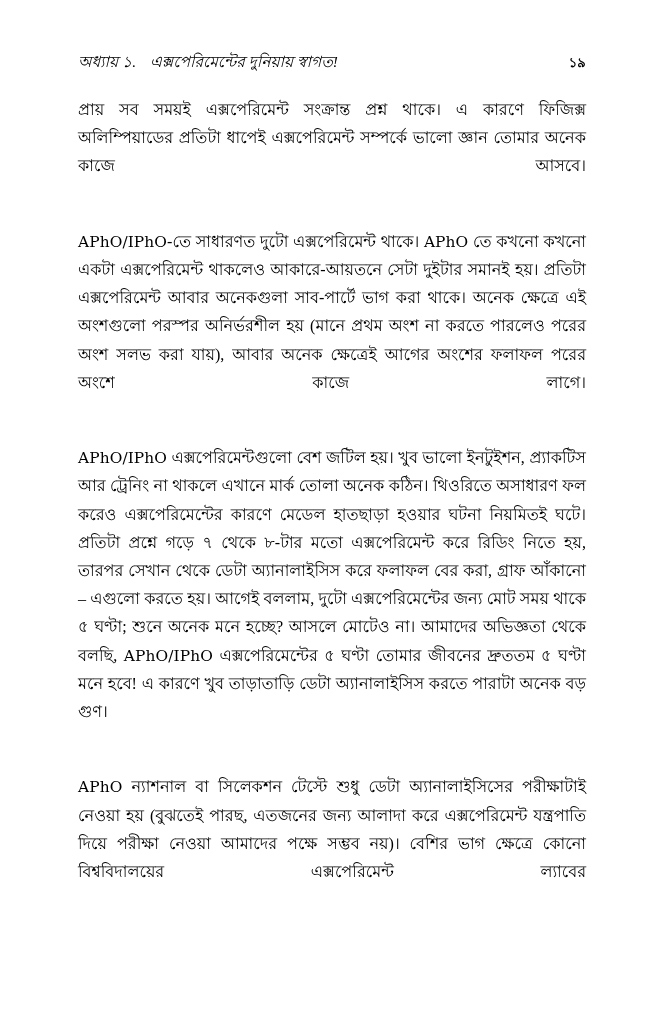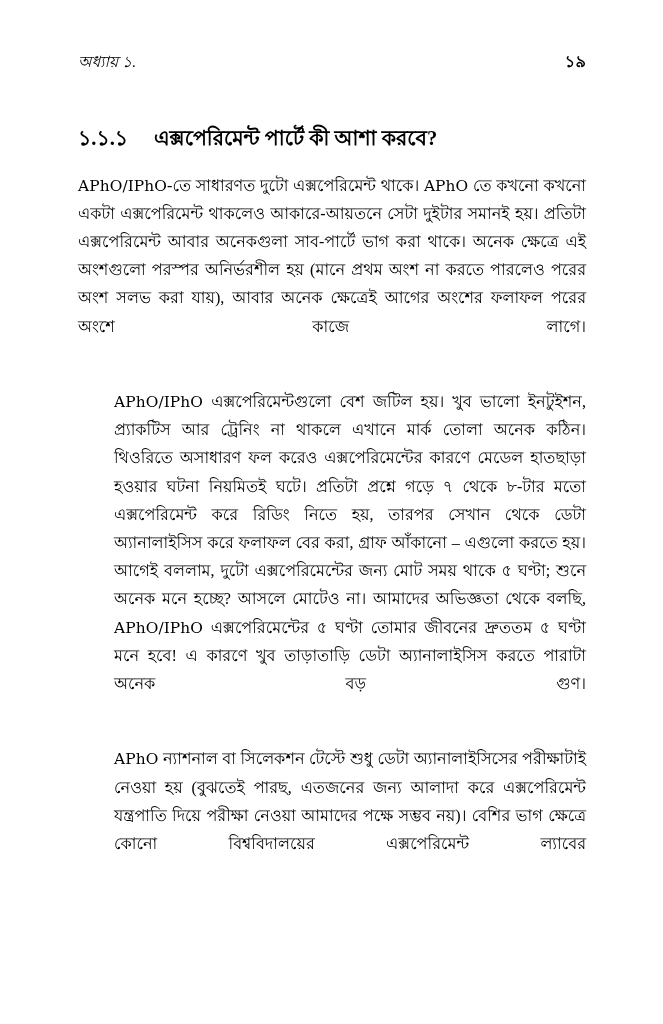--- a/index.html
+++ b/index.html
@@ -36,43 +36,42 @@
     display: inline-block;
   }
   .running-head .chap-title {
     display: inline-block;
     margin-left: 14px;
   }
   .running-head .left-group { display: flex; align-items: baseline; }
   .running-head .folio {
     font-style: normal;
     font-weight: 600;
-    font-size: 16px;
+    font-size: 13px;
     letter-spacing: 0.2px;
-    font-family: Liberation Mono, monospace;
   }
 
   
   .textblock {
     position: absolute;
     left: 78px;
     top: 96px;
     width: 508px;
   }
 
   p.para {
     margin: 0;
     font-size: 16.1px;
     line-height: 28.2px;
     text-align: justify;
     text-justify: inter-word;
     word-spacing: 0.2px;
     hyphens: none;
   }
-  p.para + p.para { margin-top: 19px; margin-left: 36px; }
+  p.para + p.para { margin-top: 19px; }
 
   
   p.para.after-head { margin-top: 12px; }
 
   
   p.para::after {
     content: "";
     display: inline-block;
     width: 100%;
   }
@@ -103,32 +102,29 @@
   }
 </style>
 </head>
 <body>
 
 <div class="page">
 
   <div class="running-head">
     <span class="left-group">
       <span class="chap-label">অধ্যায় ১.</span>
+      <span class="chap-title">এক্সপেরিমেন্টের দুনিয়ায় স্বাগত!</span>
     </span>
     <span class="folio">১৯</span>
   </div>
 
   <div class="textblock">
 
+    <p class="para">প্রায় সব সময়ই এক্সপেরিমেন্ট সংক্রান্ত প্রশ্ন থাকে। এ কারণে ফিজিক্স অলিম্পিয়াডের প্রতিটা ধাপেই এক্সপেরিমেন্ট সম্পর্কে ভালো জ্ঞান তোমার অনেক কাজে আসবে।</p>
 
-    <div class="head-wrap">
-      <h3 class="section-head">
-        <span class="num">১.১.১</span><span>এক্সপেরিমেন্ট পার্টে কী আশা করবে?</span>
-      </h3>
-    </div>
 
     <p class="para after-head"><span class="roman">APhO/IPhO</span><span>-তে সাধারণত দুটো এক্সপেরিমেন্ট থাকে। </span><span class="roman">APhO</span><span> তে কখনো কখনো একটা এক্সপেরিমেন্ট থাকলেও আকারে-আয়তনে সেটা দুইটার সমানই হয়। প্রতিটা এক্সপেরিমেন্ট আবার অনেকগুলা সাব-পার্টে ভাগ করা থাকে। অনেক ক্ষেত্রে এই অংশগুলো পরস্পর অনির্ভরশীল হয় (মানে প্রথম অংশ না করতে পারলেও পরের অংশ সলভ করা যায়), আবার অনেক ক্ষেত্রেই আগের অংশের ফলাফল পরের অংশে কাজে লাগে।</span></p>
 
     <p class="para"><span class="roman">APhO/IPhO</span><span> এক্সপেরিমেন্টগুলো বেশ জটিল হয়। খুব ভালো ইনটুইশন, প্র্যাকটিস আর ট্রেনিং না থাকলে এখানে মার্ক তোলা অনেক কঠিন। থিওরিতে অসাধারণ ফল করেও এক্সপেরিমেন্টের কারণে মেডেল হাতছাড়া হওয়ার ঘটনা নিয়মিতই ঘটে। প্রতিটা প্রশ্নে গড়ে ৭ থেকে ৮-টার মতো এক্সপেরিমেন্ট করে রিডিং নিতে হয়, তারপর সেখান থেকে ডেটা অ্যানালাইসিস করে ফলাফল বের করা, গ্রাফ আঁকানো – এগুলো করতে হয়। আগেই বললাম, দুটো এক্সপেরিমেন্টের জন্য মোট সময় থাকে ৫ ঘণ্টা; শুনে অনেক মনে হচ্ছে? আসলে মোটেও না। আমাদের অভিজ্ঞতা থেকে বলছি, </span><span class="roman">APhO/IPhO</span><span> এক্সপেরিমেন্টের ৫ ঘণ্টা তোমার জীবনের দ্রুততম ৫ ঘণ্টা মনে হবে!  এ কারণে খুব তাড়াতাড়ি ডেটা অ্যানালাইসিস করতে পারাটা অনেক বড় গুণ।</span></p>
 
     <p class="para"><span class="roman">APhO</span><span> ন্যাশনাল বা সিলেকশন টেস্টে শুধু ডেটা অ্যানালাইসিসের পরীক্ষাটাই নেওয়া হয় (বুঝতেই পারছ, এতজনের জন্য আলাদা করে এক্সপেরিমেন্ট যন্ত্রপাতি দিয়ে পরীক্ষা নেওয়া আমাদের পক্ষে সম্ভব নয়)। বেশির ভাগ ক্ষেত্রে কোনো বিশ্ববিদালয়ের এক্সপেরিমেন্ট ল্যাবের</span></p>
 
   </div>
 </div>
 

